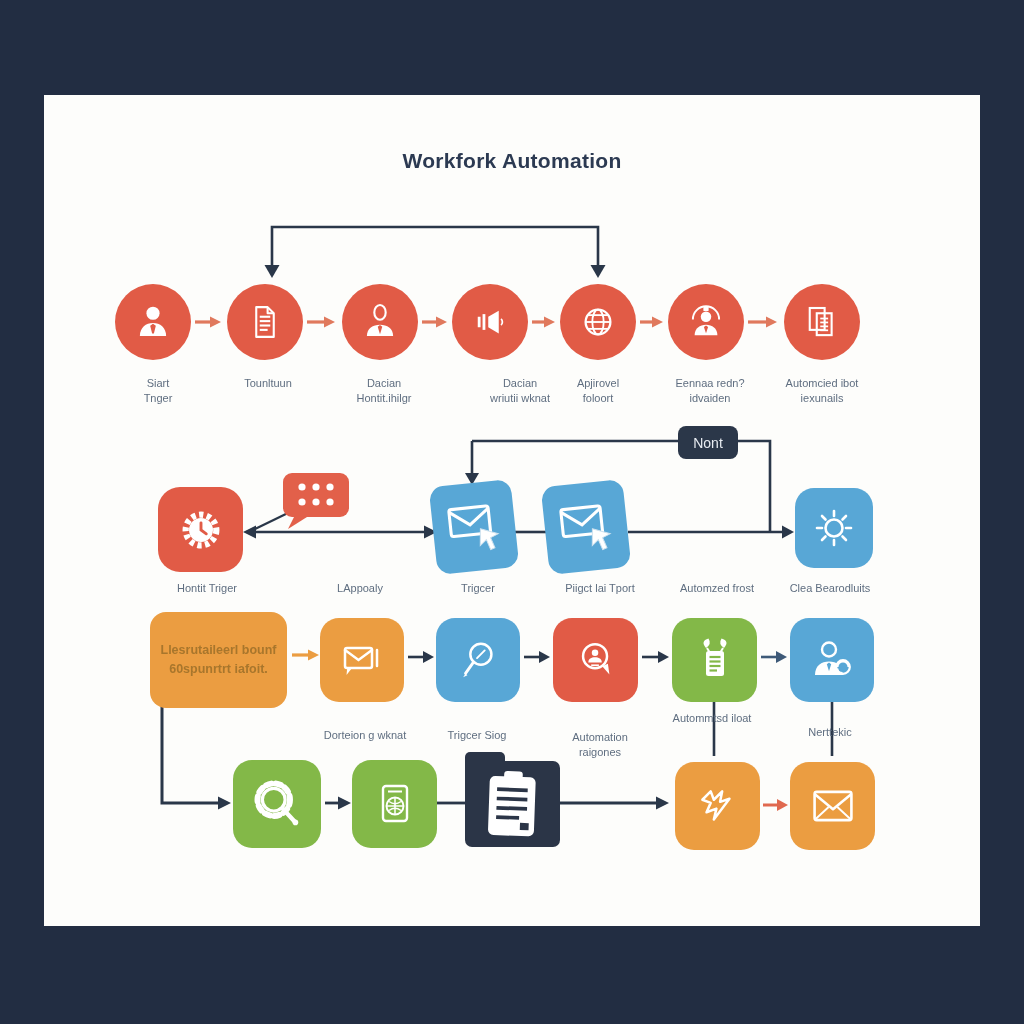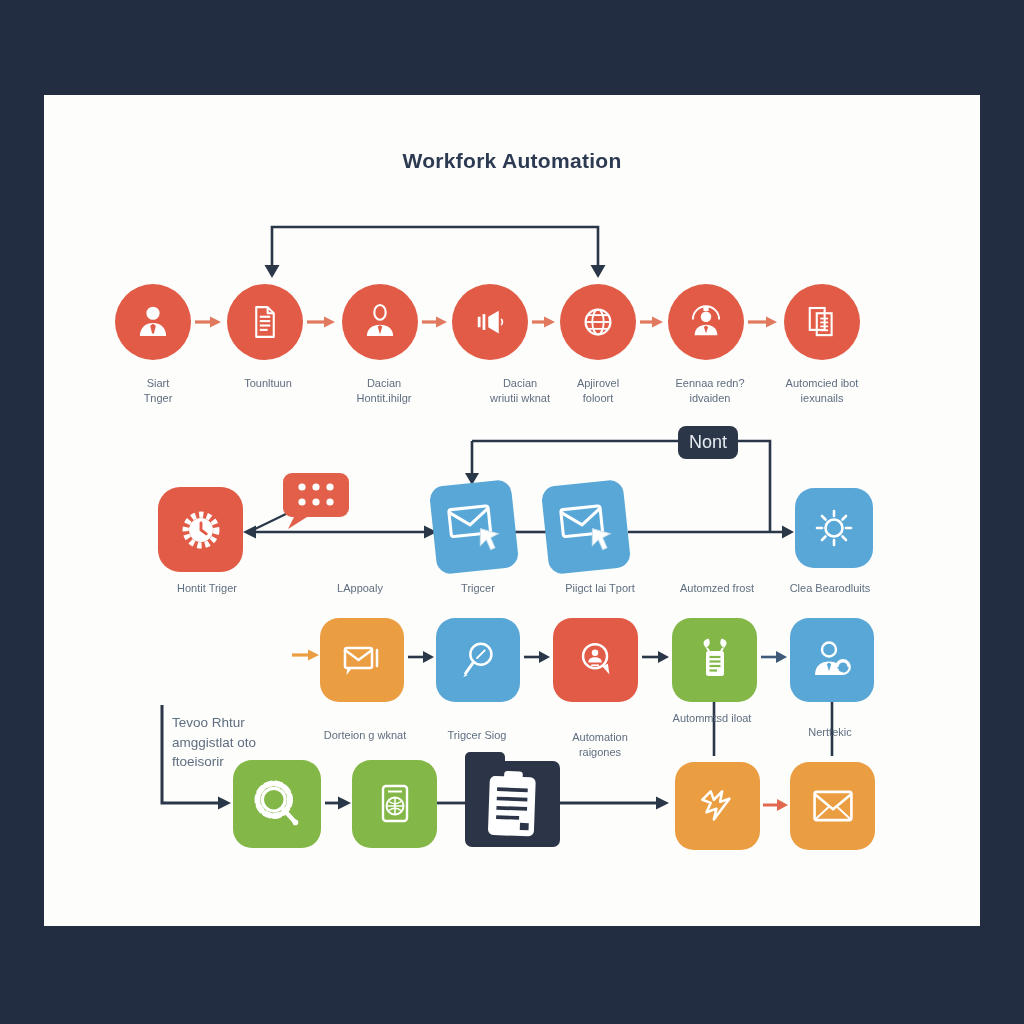--- a/index.html
+++ b/index.html
@@ -5,21 +5,21 @@
   html,body{margin:0;padding:0;width:1024px;height:1024px;background:#222d42;font-family:"Liberation Sans",sans-serif;overflow:hidden}
   .card{position:absolute;left:44px;top:95px;width:936px;height:831px;background:#fdfdfb}
   .title{position:absolute;top:40px;left:0;right:0;text-align:center;font-size:21px;font-weight:bold;color:#2c3a52;letter-spacing:.3px}
   .wires{position:absolute;left:0;top:0;width:936px;height:831px;pointer-events:none}
   .circ{position:absolute;width:76px;height:76px;border-radius:50%;background:#e15b46;display:flex;align-items:center;justify-content:center}
   .sq{position:absolute;border-radius:19px;display:flex;align-items:center;justify-content:center}
   .red{background:#e15b46}.blue{background:#58a7d6}.orange{background:#eb9d41}.green{background:#83b848}
   .lbl{position:absolute;transform:translateX(-50%);text-align:center;font-size:11px;color:#5f6e80;line-height:1.38;white-space:nowrap}
   .lbl span{display:block}
   .tilt{transform:rotate(-6deg);border-radius:14px}
-  .badge{position:absolute;left:634px;top:331px;width:60px;height:33px;background:#2b3749;border-radius:8px;color:#e8ecf2;font-size:18px;display:flex;align-items:center;justify-content:center}
+  .badge{position:absolute;left:634px;top:331px;width:60px;height:33px;background:#2b3749;border-radius:8px;color:#e8ecf2;font-size:14px;display:flex;align-items:center;justify-content:center}
   .obox{position:absolute;left:106px;top:517px;width:137px;height:96px;background:#eb9d41;border-radius:16px;display:flex;flex-direction:column;align-items:center;justify-content:center;font-size:12.5px;font-weight:bold;color:#a8762c;text-align:center;line-height:1.5}
   .note{position:absolute;left:128px;top:618px;font-size:13.5px;color:#5f6e80;line-height:1.45;text-align:left}
   .note span{display:block}
   .folder{position:absolute;left:421px;top:666px;width:95px;height:86px;background:#2b3547;border-radius:7px;display:flex;align-items:center;justify-content:center}
   .folder:before{content:"";position:absolute;left:0;top:-9px;width:40px;height:16px;background:#2b3547;border-radius:5px 5px 0 0}
   .bubble{position:absolute;left:237px;top:376px}
 </style>
 </head>
 <body>
 
@@ -241,20 +241,24 @@
   <div class="lbl" style="left:556px;top:486px">
       <span>Piigct lai Tport</span>
     </div>
   <div class="lbl" style="left:673px;top:486px">
       <span>Automzed frost</span>
     </div>
   <div class="lbl" style="left:786px;top:486px">
       <span>Clea Bearodluits</span>
     </div>
 
+  <div class="obox">
+    <span>Llesrutaileerl bounf</span>
+      <span>60spunrtrt iafoit.</span>
+  </div>
   <div class="sq orange" style="left:276px;top:523px;width:84px;height:84px">
     <svg width="48" height="48" viewBox="0 0 48 48" fill="none" stroke="#fff" stroke-width="2.5" stroke-linecap="round">
       <rect x="7" y="12" width="27" height="20" rx="2"></rect>
       <path d="M7 14l13.5 10L34 14"></path>
       <line x1="39" y1="14" x2="39" y2="30"></line>
       <path d="M14 32l-5.5 7 .7-7z" fill="#fff" stroke="none"></path>
     </svg>
   </div>
   <div class="sq blue" style="left:392px;top:523px;width:84px;height:84px">
     <svg width="46" height="46" viewBox="0 0 48 48" fill="none" stroke="#fff" stroke-linecap="round">
@@ -292,25 +296,20 @@
     <svg width="48" height="48" viewBox="0 0 48 48">
       <circle cx="21" cy="13.5" r="7" fill="none" stroke="#fff" stroke-width="2.4"></circle>
       <path d="M7 39c0-9.5 6.5-13.5 14-13.5s14 4 14 13.5z" fill="#fff"></path>
       <path d="M21 26.5l-2.2 1.8 2.2 7 2.2-7z" fill="#58a7d6"></path>
       <circle cx="35" cy="31" r="6.8" fill="#58a7d6" stroke="#fff" stroke-width="2.2"></circle>
       <path d="M29.5 31a5.5 5.5 0 0 1 11 0" fill="none" stroke="#fff" stroke-width="2"></path>
       <path d="M29.5 32.5q0 4.5 5 4.5" fill="none" stroke="#fff" stroke-width="1.8"></path>
     </svg>
   </div>
 
-  <div class="note">
-    <span>Tevoo Rhtur</span>
-      <span>amggistlat oto</span>
-      <span>ftoeisorir</span>
-  </div>
   <div class="lbl" style="left:321px;top:633px">
       <span>Dorteion g wknat</span>
     </div>
   <div class="lbl" style="left:433px;top:633px">
       <span>Trigcer Siog</span>
     </div>
   <div class="lbl" style="left:556px;top:635px">
     <span>Automation</span>
       <span>raigones</span>
   </div>

